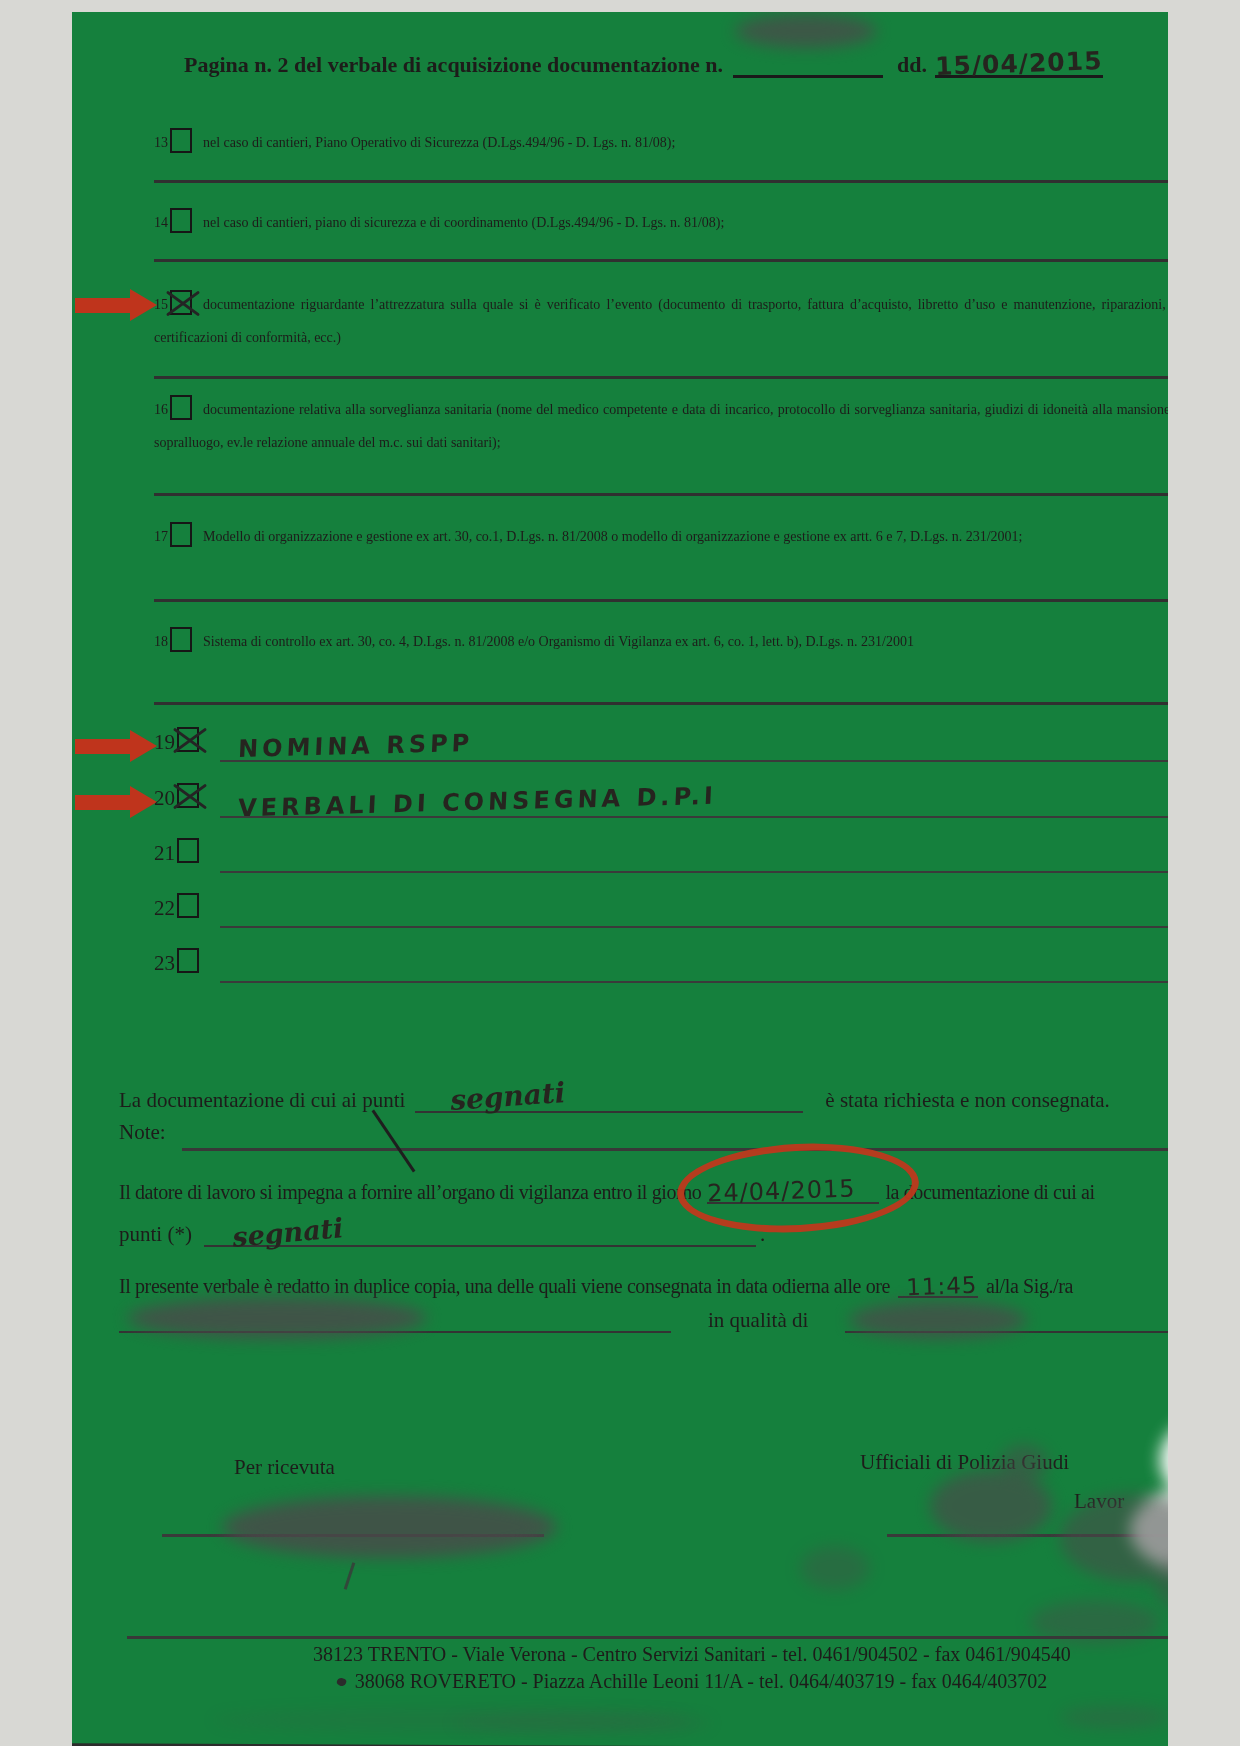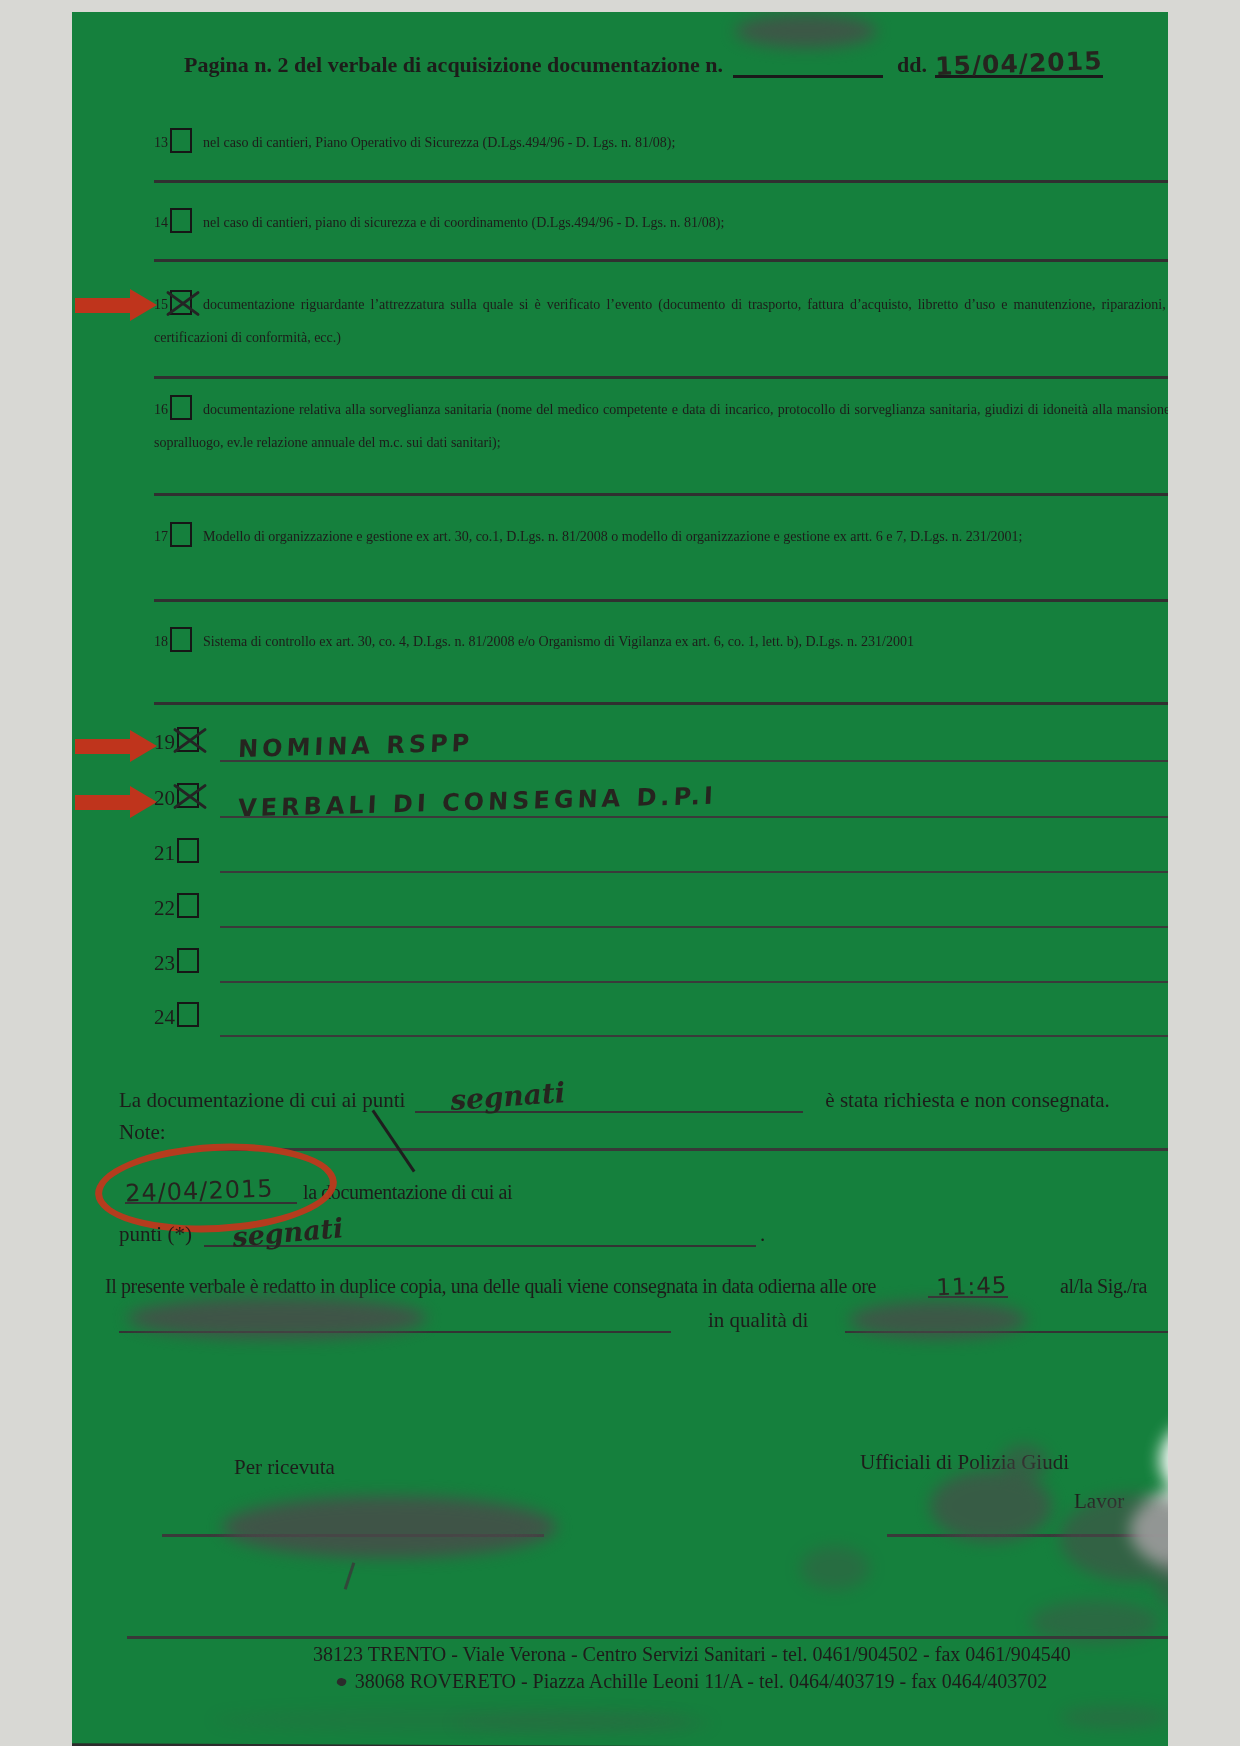--- a/index.html
+++ b/index.html
@@ -138,56 +138,52 @@
   <div class="blank-row" style="top:881px;">
     <span class="num">22</span>
       <span class="cb"></span>
     <span class="entry"></span>
   </div>
   <div class="blank-row" style="top:936px;">
     <span class="num">23</span>
       <span class="cb"></span>
     <span class="entry"></span>
   </div>
-  <div class="blank-row" style="top:990px;">
-    <span class="num">24</span>
-      <span class="cb"></span>
-    <span class="entry"></span>
-  </div>
 
   <div class="fline" style="left:47px; top:1066px;">
     <span>La documentazione di cui ai punti</span>
     <span class="fl-underline" style="width:388px; margin-left:10px;">
       <span class="hw hw-script" style="font-size:28px; transform:rotate(-4deg) translateY(2px); margin-left:35px;">segnati</span>
     </span>
     <span style="margin-left:22px;">è stata richiesta e non consegnata.</span>
   </div>
 
   <div class="fline" style="left:47px; top:1108px;">
     <span>Note:</span>
   </div>
   <div class="hline" style="left:110px; top:1136px; width:1052px;"></div>
   <div class="slash" style="left:320px; top:1092px; height:74px;"></div>
 
   <div class="fline" style="left:47px; top:1162px; font-size:20px; letter-spacing:-0.4px;">
+    <span>Il datore di lavoro si impegna a fornire all’organo di vigilanza entro il giorno</span>
     <span class="fl-underline" style="width:172px; margin:0 6px;">
       <span class="hw hw-date" style="font-size:24px;">24/04/2015</span>
       <span class="red-ellipse"></span>
     </span>
     <span>la documentazione di cui ai</span>
   </div>
   <div class="fline" style="left:47px; top:1202px;">
     <span>punti (*)</span>
     <span class="fl-underline" style="width:552px; margin-left:12px;">
       <span class="hw hw-script" style="font-size:27px; transform:rotate(-5deg) translateY(3px); margin-left:28px;">segnati</span>
     </span>
     <span style="margin-left:4px;">.</span>
   </div>
 
-  <div class="fline" style="left:33px; top:1258px; font-size:20px; letter-spacing:-0.4px;gap:44px;">
+  <div class="fline" style="left:47px; top:1258px; font-size:20px; letter-spacing:-0.4px;">
     <span>Il presente verbale è redatto in duplice copia, una delle quali viene consegnata in data odierna alle ore</span>
     <span class="fl-underline" style="width:80px; margin:0 8px;">
       <span class="hw hw-date" style="font-size:23px; margin-left:8px;">11:45</span>
     </span>
     <span>al/la Sig./ra</span>
   </div>
   <div class="fline" style="left:47px; top:1296px;gap:25px;">
     <span class="fl-underline" style="width:552px;">
       <span class="smudge dark" style="left:8px; top:-34px; width:300px; height:42px; opacity:.8;"></span>
     </span>

